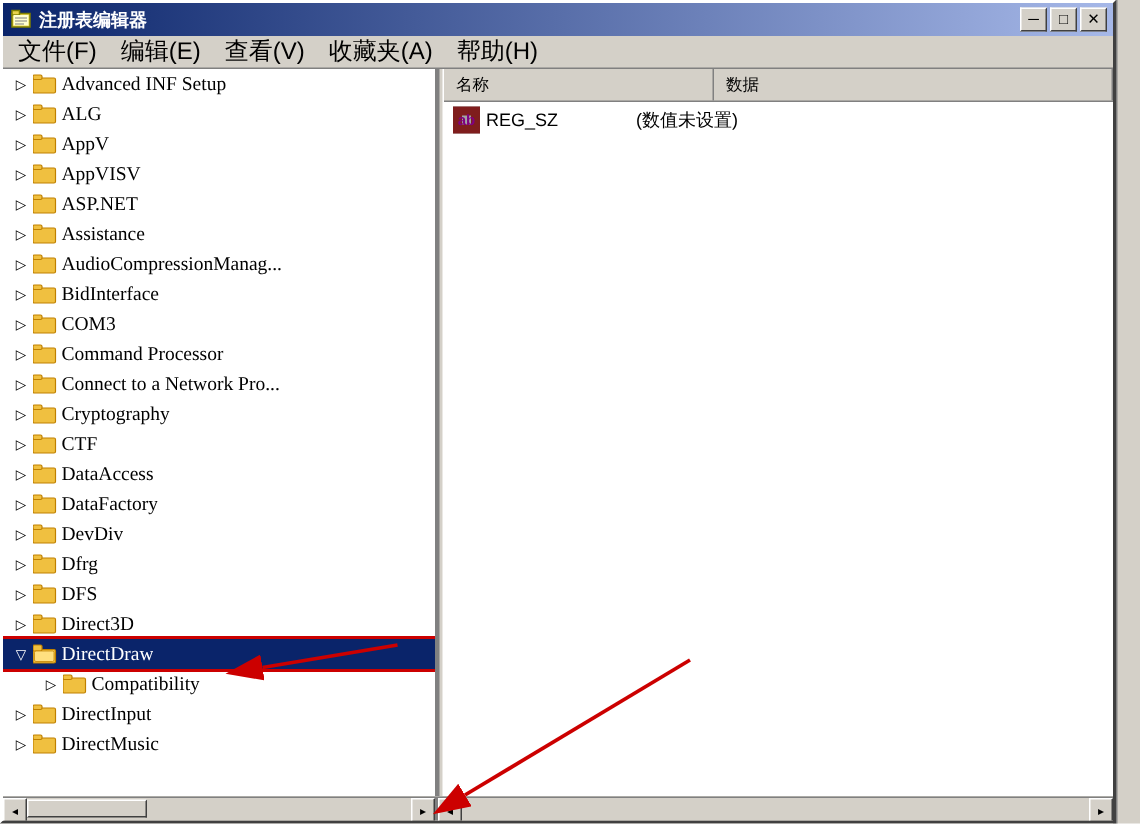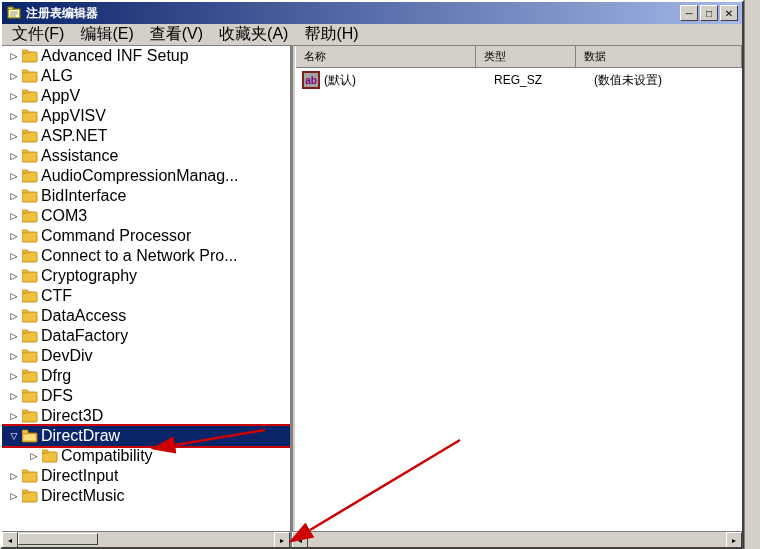--- a/index.html
+++ b/index.html
@@ -154,23 +154,24 @@
       display: inline-flex;
       align-items: center;
     }
 
     .folder-icon svg {
       width: 16px;
       height: 14px;
     }
 
     .tree-label {
-      font-size: 16px;
+      font-size: 13px;
       overflow: hidden;
       text-overflow: ellipsis;
+      font-family: Liberation Serif, serif;
     }
 
     
     .right-panel {
       flex: 1;
       background: white;
       display: flex;
       flex-direction: column;
       overflow: hidden;
     }
@@ -211,21 +212,21 @@
       width: 18px;
       height: 18px;
       margin-right: 4px;
       display: flex;
       align-items: center;
       justify-content: center;
       font-size: 10px;
       color: #800080;
       font-weight: bold;
       background: #a3a3a3;
-      border: 2px solid #7f1d1d;
+      border: 6px solid #7f1d1d;
       flex-shrink: 0;
     }
 
     .reg-name { width: 170px; font-size: 12px; }
     .reg-type { width: 100px; font-size: 12px; }
     .reg-data { flex: 1; font-size: 12px; }
 
     
     .splitter {
       width: 4px;
@@ -617,34 +618,28 @@
           </div>
         </div>
 
         <div class="splitter"></div>
 
         <div class="right-panel">
           <div class="right-header">
             <div class="right-col-header col-name">
               <span>名称</span>
             </div>
-            <div class="right-col-header col-type">
-              <span>类型</span>
-            </div>
             <div class="right-col-header col-data">
               <span>数据</span>
             </div>
           </div>
           <div class="right-content">
             <div class="reg-row">
               <div class="reg-icon">
                 <span>ab</span>
-              </div>
-              <div class="reg-name">
-                <span>(默认)</span>
               </div>
               <div class="reg-type">
                 <span>REG_SZ</span>
               </div>
               <div class="reg-data">
                 <span>(数值未设置)</span>
               </div>
             </div>
           </div>
         </div>

